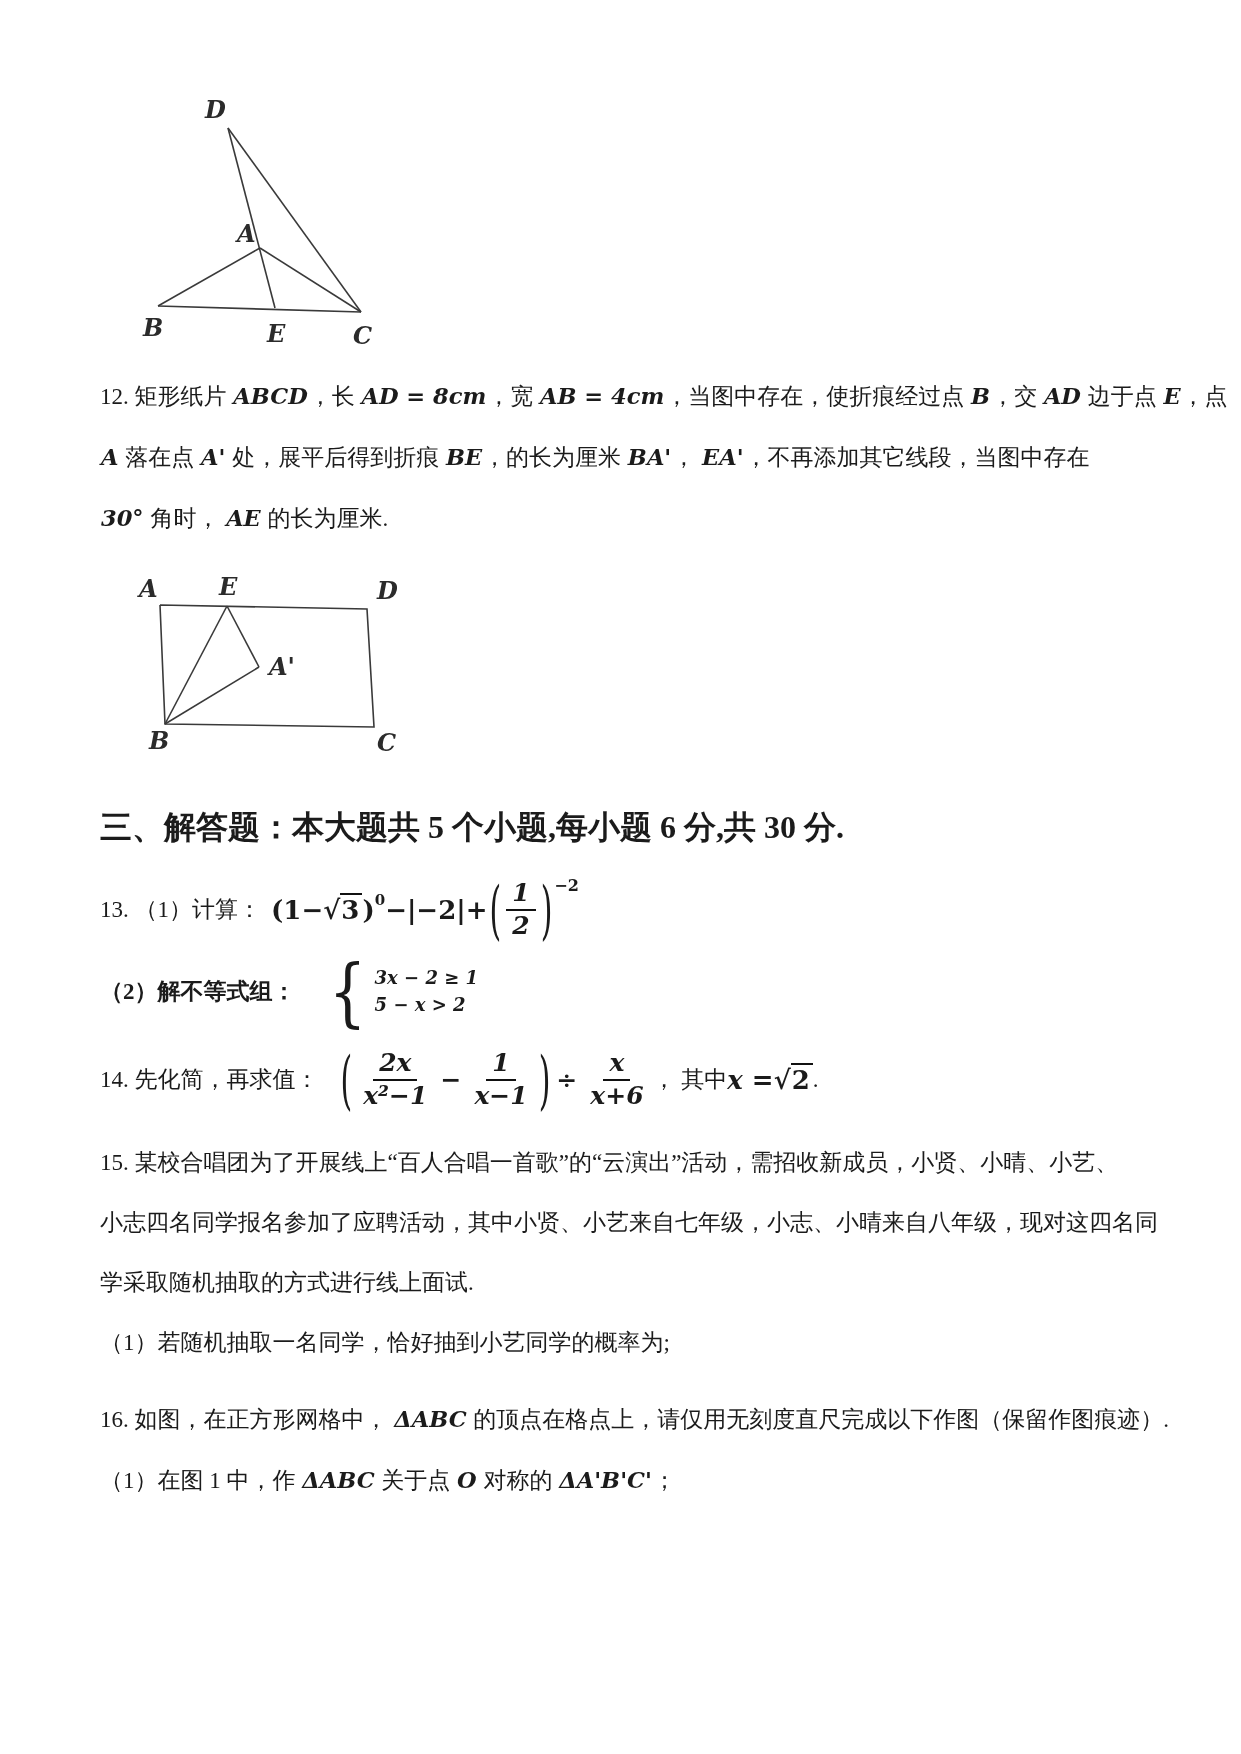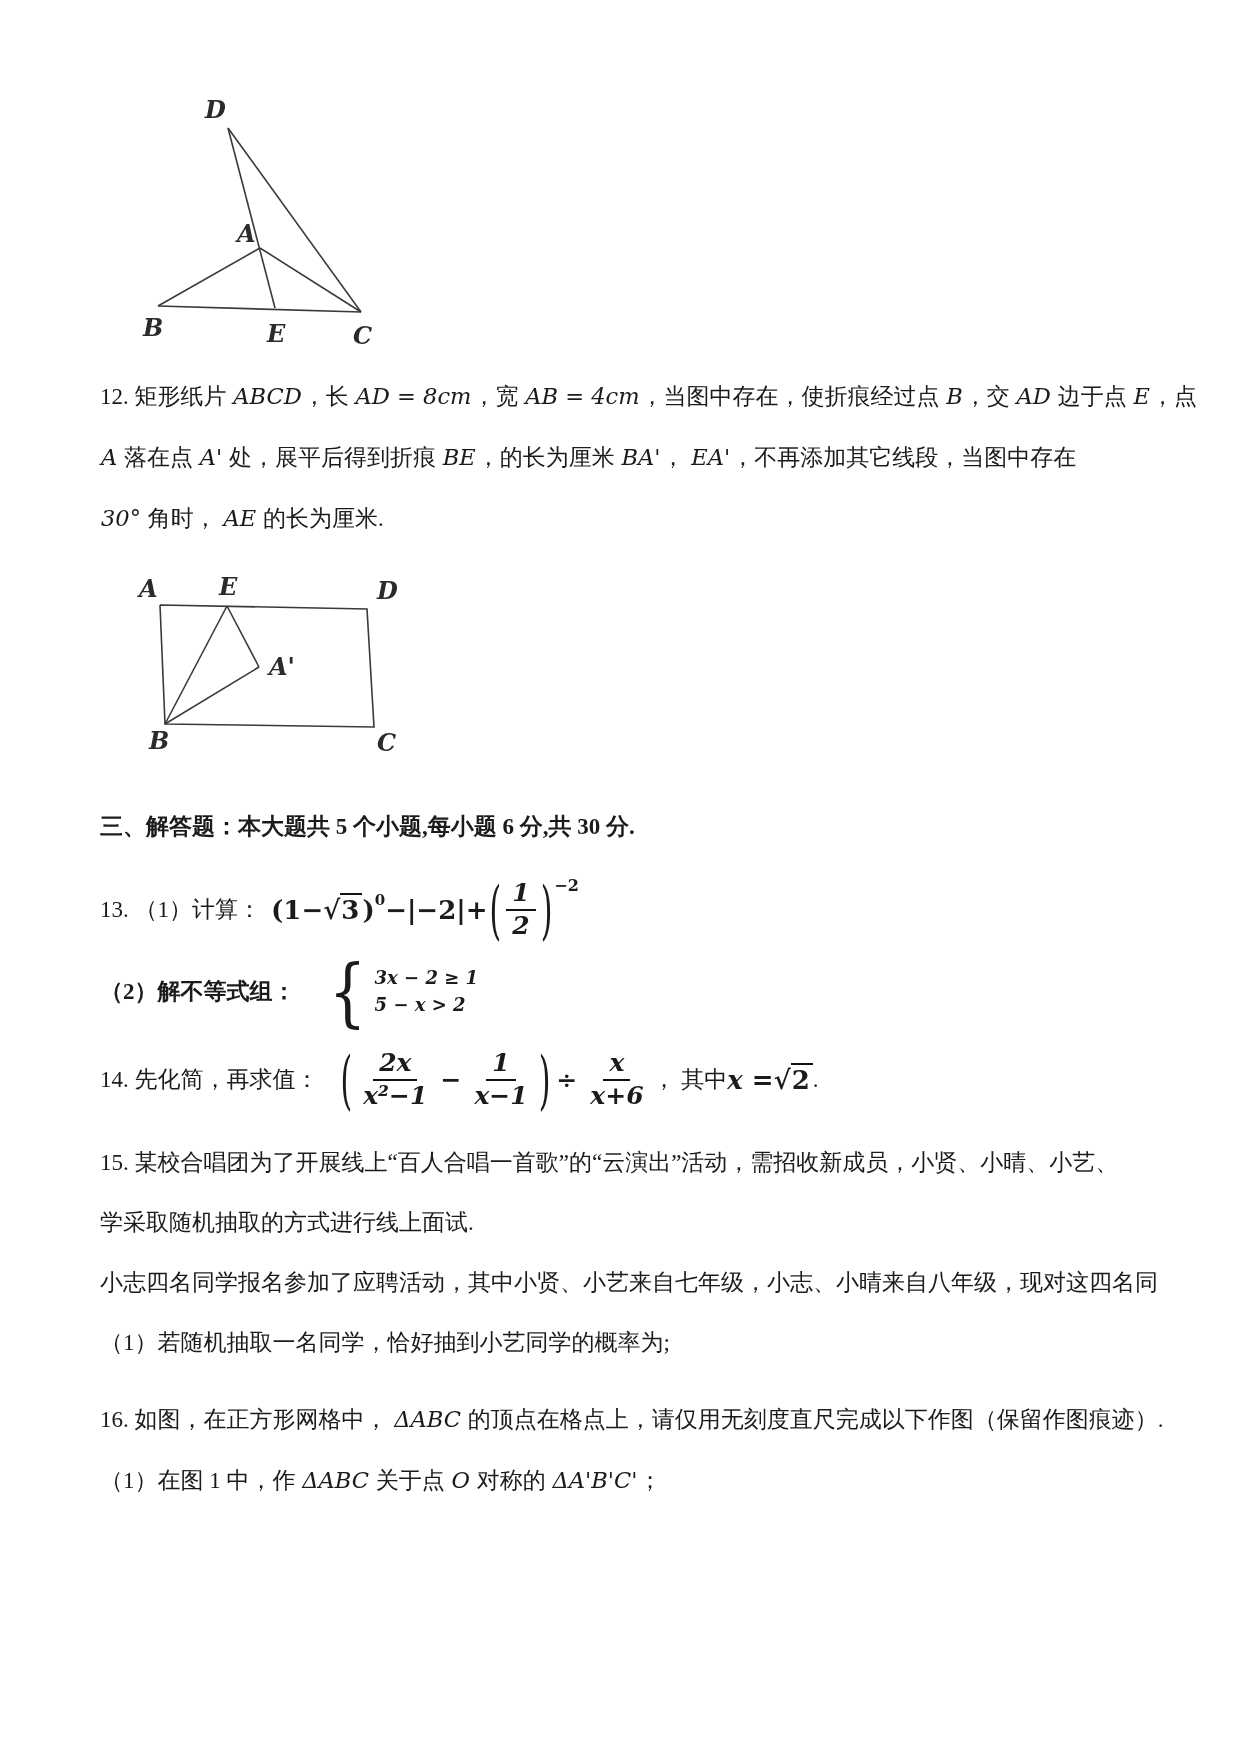--- a/index.html
+++ b/index.html
@@ -6,21 +6,21 @@
   html,body { background:#ffffff; }
   body {
     width:1241px; height:1754px;
     font-family:"Liberation Serif","DejaVu Serif",serif;
     color:#1b1b1b;
     position:relative;
     overflow:hidden;
   }
   .page { padding:0 90px 0 100px; }
   .m {
-    font-weight:normal; font-style:italic;
+    font-weight:bold; font-style:italic;
     font-family:"DejaVu Serif",serif;
     font-size:0.98em;
     padding:0 1px;
     text-align:right;
   }
   .txtline { font-size:23px; line-height:60px; white-space:nowrap; }
   .bold { font-weight:bold; }
   
   .fig { display:block; }
   .fig line, .fig polyline, .fig path { stroke:#3a3a3a; stroke-width:1.6; fill:none; }
@@ -84,21 +84,21 @@
     <line x1="144" y1="110" x2="50" y2="167"></line>
     <line x1="112" y1="49" x2="50" y2="167"></line>
     <text x="24" y="40">A</text>
     <text x="104" y="38">E</text>
     <text x="262" y="42">D</text>
     <text x="154" y="118">A'</text>
     <text x="34" y="192">B</text>
     <text x="262" y="194">C</text>
   </svg>
 
-  <div class="txtline bold" style="margin-top:28px; font-size:23px;">三、解答题：本大题共 5 个小题,每小题 6 分,共 30 分.</div>
+  <div class="txtline bold" style="margin-top:28px; font-size:32px;">三、解答题：本大题共 5 个小题,每小题 6 分,共 30 分.</div>
 
   <div class="formula-row" style="margin-top:22px;">
     <span class="txtline" style="margin-right:10px;">13. （1）计算：</span>
     <span class="fm">(1−</span>
       <span class="fm sqrt">√<span class="rad">3</span></span>
       <span class="fm">)</span>
       <span class="sup0">0</span>
       <span class="fm">−|−2|+</span>
       <span class="bigp">(</span>
       <span class="frac">
@@ -137,22 +137,22 @@
         <span class="den">x+6</span>
       </span>
     <span class="txtline">， 其中 </span>
     <span class="fm" style="font-style:italic;">x = </span>
     <span class="fm sqrt">√<span class="rad">2</span></span>
     <span class="txtline">.</span>
   </div>
 
   <div style="margin-top:22px;">
     <div class="txtline">15. 某校合唱团为了开展线上“百人合唱一首歌”的“云演出”活动，需招收新成员，小贤、小晴、小艺、</div>
+    <div class="txtline">小志四名同学报名参加了应聘活动，其中小贤、小艺来自七年级，小志、小晴来自八年级，现对这四名同</div>
     <div class="txtline">学采取随机抽取的方式进行线上面试.</div>
-    <div class="txtline">小志四名同学报名参加了应聘活动，其中小贤、小艺来自七年级，小志、小晴来自八年级，现对这四名同</div>
     <div class="txtline">（1）若随机抽取一名同学，恰好抽到小艺同学的概率为;</div>
   </div>
 
   <div style="margin-top:16px;">
     <div class="txtline"><span>16. 如图，在正方形网格中， </span><span class="m">ΔABC</span><span> 的顶点在格点上，请仅用无刻度直尺完成以下作图（保留作图痕迹）.</span></div>
     <div class="txtline"><span>（1）在图 1 中，作 </span><span class="m">ΔABC</span><span> 关于点 </span><span class="m">O</span><span> 对称的 </span><span class="m">ΔA'B'C'</span><span>；</span></div>
   </div>
 
 </div>
 

